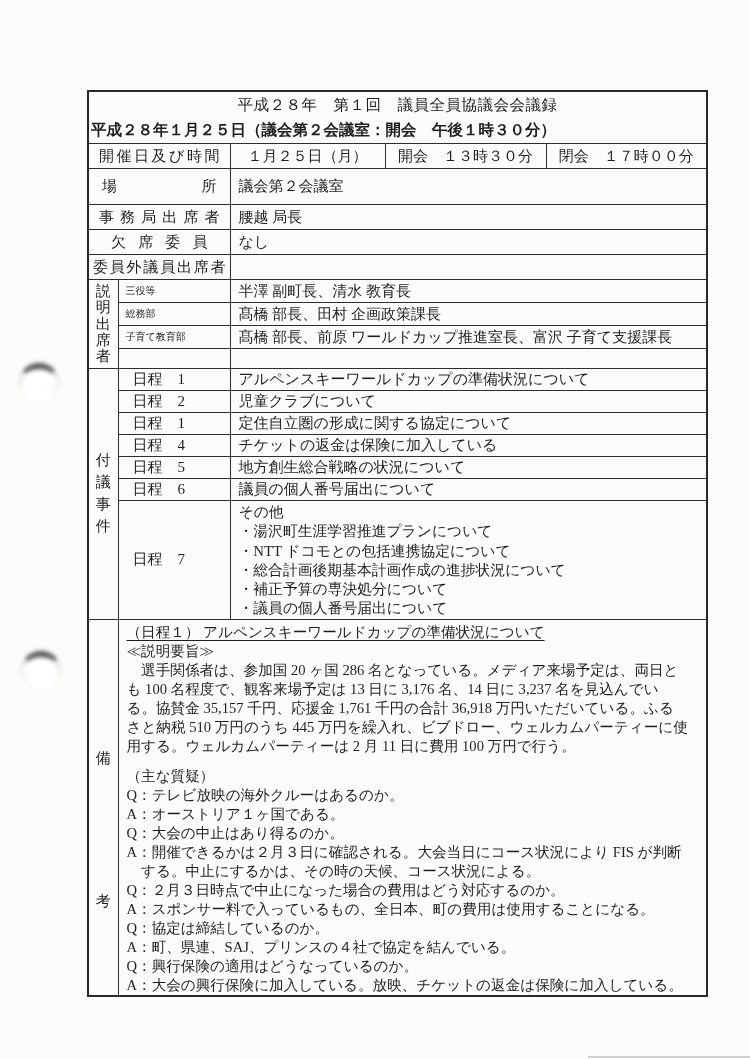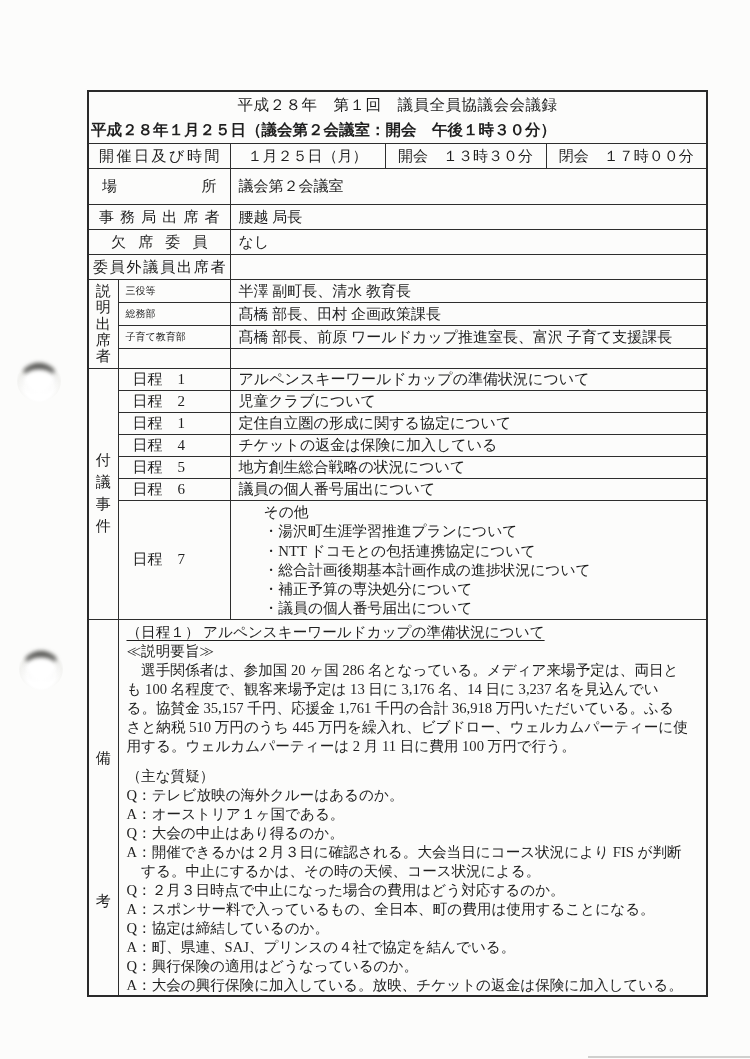--- a/index.html
+++ b/index.html
@@ -32,21 +32,21 @@
   .val{padding-left:8px !important;}
   .sublbl{padding-left:7px !important;font-size:10px;}
   .agno{padding-left:14px !important;font-size:15px;}
   .vlabel{vertical-align:middle;}
   .vstack{display:flex;flex-direction:column;align-items:center;line-height:1;}
   .vstack-exp{height:80px;justify-content:space-between;margin:0 auto;}
   .vstack-ag span{display:block;margin:3.5px 0;}
   .vlabel-notes{vertical-align:top;}
   .vstack-notes{margin-top:46px;height:158px;justify-content:space-between;}
   .ag7{padding:2px 0 0 8px !important;}
-  .ag7 .ln{line-height:19.3px;font-size:14.8px;margin-left:25px;}
+  .ag7 .ln{line-height:19.3px;font-size:14.8px;}
   .notes-cell{vertical-align:top;padding:3px 4px 0 8px !important;}
   .notes-cell .ln{line-height:19px;font-size:14.6px;}
   .notes-heading{text-decoration:underline;text-underline-offset:3px;line-height:20px;font-size:14.8px;}
   .blank-line{height:11px;}
   
   .hole{position:absolute;width:44px;height:42px;border-radius:50%;
     background:radial-gradient(circle at 50% 62%,#ffffff 42%,#f4f4f2 62%,rgba(210,210,206,0) 76%);}
   .hole::before{content:"";position:absolute;left:4px;right:4px;top:3px;height:24px;
     border-radius:50%;border-top:6px solid rgba(48,48,46,.82);
     border-left:2px solid rgba(48,48,46,0.08);border-right:2px solid rgba(48,48,46,0.08);

